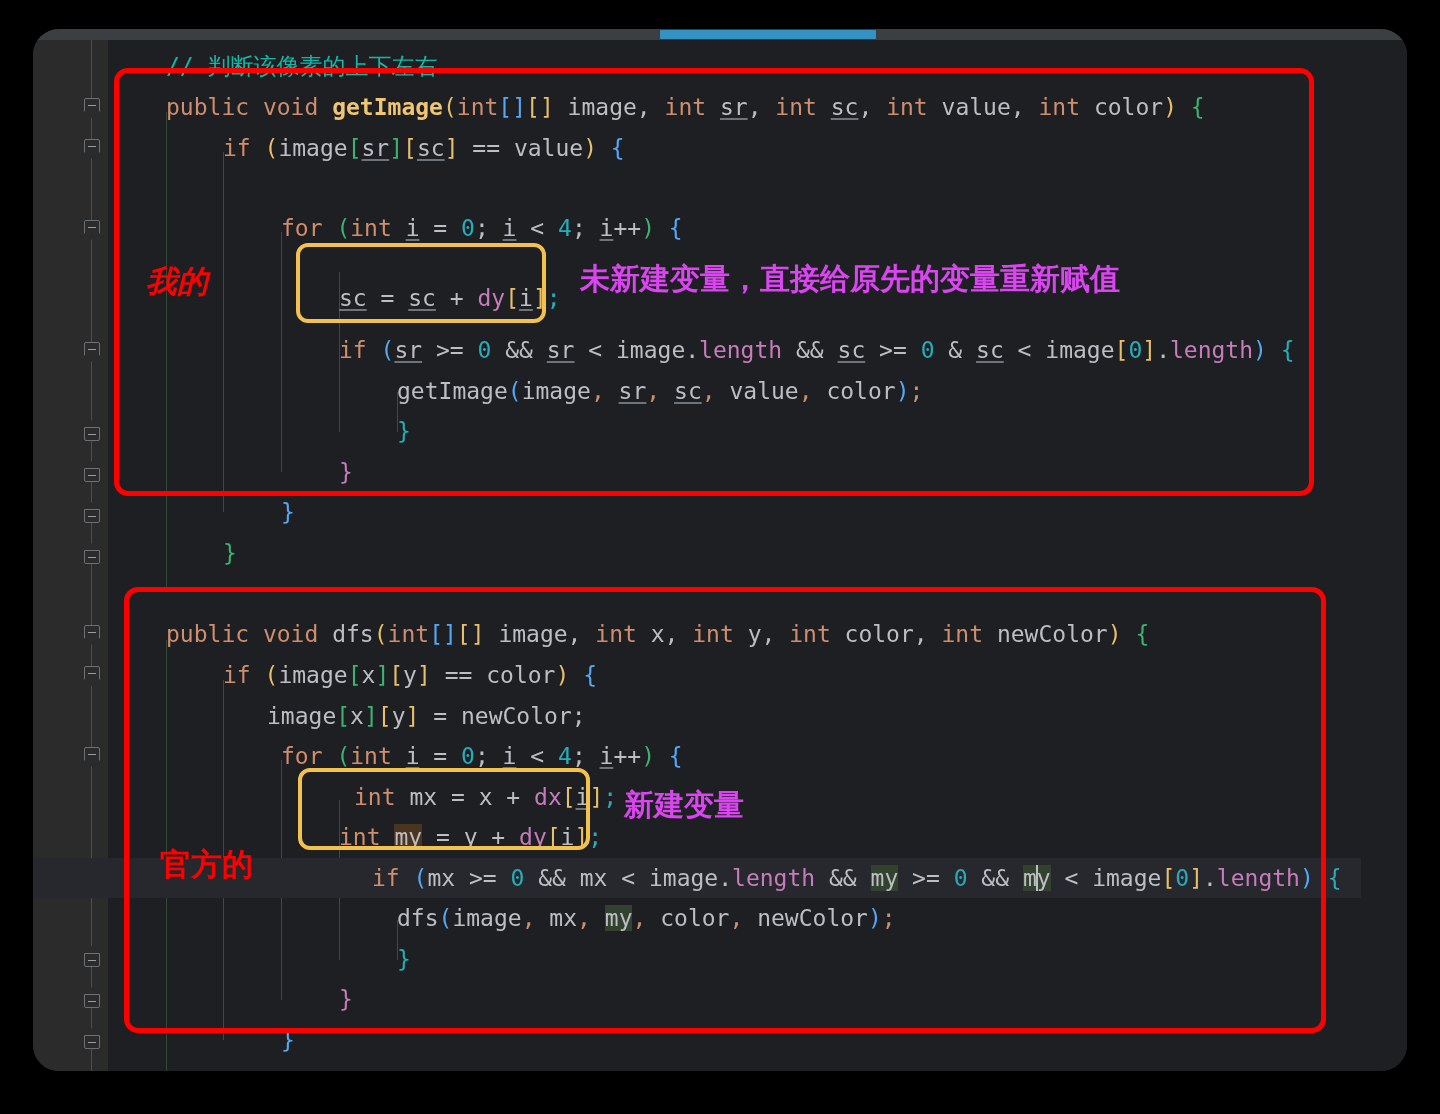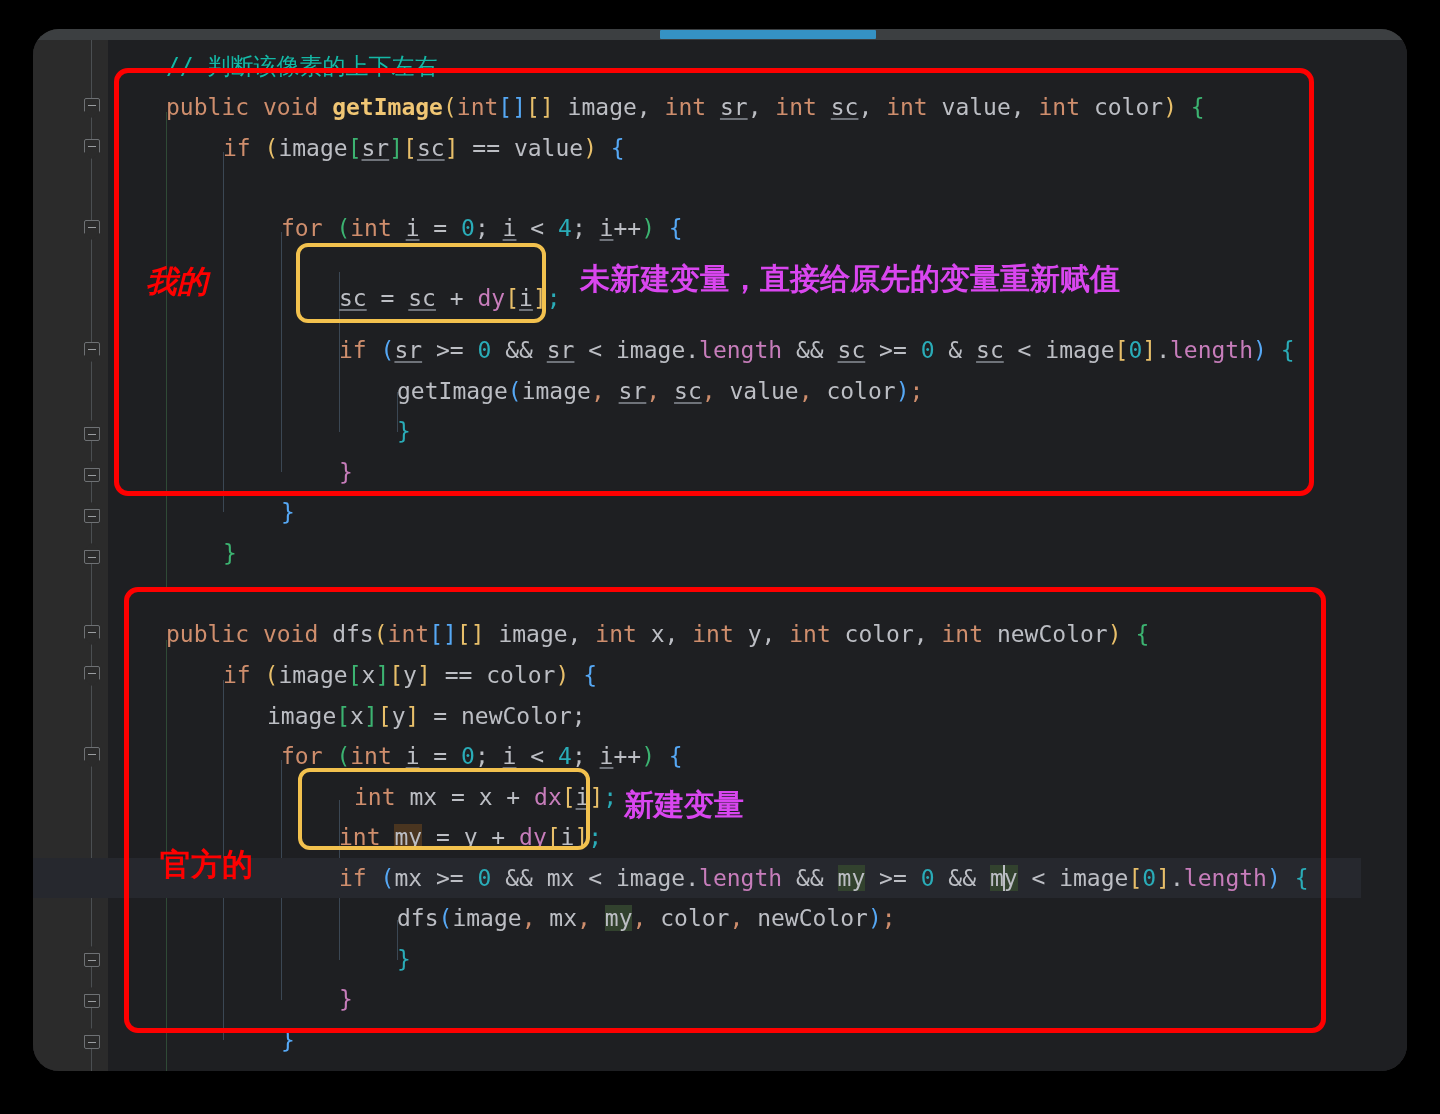--- a/index.html
+++ b/index.html
@@ -143,21 +143,21 @@
     line-height: 40px;
     white-space: pre;
     font-family: "DejaVu Sans Mono", monospace;
     font-size: 23px;
     letter-spacing: 0px;
     color: #bcbec4;
   }
   .line.current {
     background: #26282e;
     left: -75px;
-    padding-left: 75px;
+    padding-left: 108px;
     width: 1328px;
   }
 
   
   .indent {
     position: absolute;
     width: 1px;
     background: #3b4754;
   }
   .indent.green { background: #2f4a36; }

